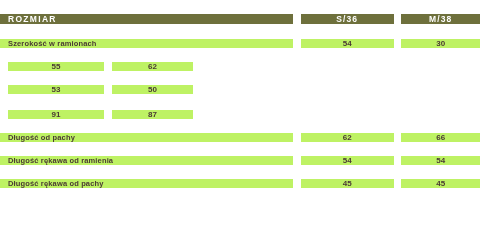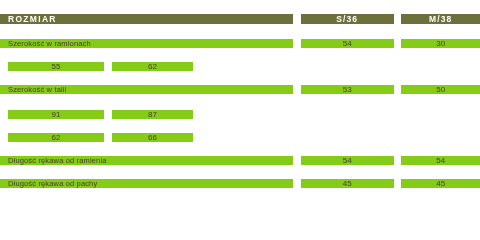--- a/index.html
+++ b/index.html
@@ -71,23 +71,24 @@
   .head-gap {
     height: 3px;
     background: #ffffff;
   }
 
   
   .data-row {
     height: 21px;
   }
   .data-row .cell {
-    background: #84cc16;
+    background: #bef264;
     color: #4a3a33;
     font-size: 7.5px;
+    font-weight: bold;
   }
   .data-row .c-label {
     letter-spacing: 0.15px;
   }
   .data-row .c-val,
   .data-row .c-val-last {
     font-size: 8px;
     color: #4a3a33;
   }
   .row-sep {
@@ -125,37 +126,37 @@
 
   <div class="row data-row">
     <div class="cell c-gap"></div>
     <div class="cell c-val">55</div>
     <div class="cell c-gap"></div>
     <div class="cell c-val-last">62</div>
   </div>
   <div class="row-sep"></div>
 
   <div class="row data-row">
-    <div class="cell c-label">Szerokość w talii</div>
     <div class="cell c-gap"></div>
     <div class="cell c-val">53</div>
     <div class="cell c-gap"></div>
     <div class="cell c-val-last">50</div>
   </div>
   <div class="row-sep-wide"></div>
 
   <div class="row data-row">
     <div class="cell c-gap"></div>
     <div class="cell c-val">91</div>
     <div class="cell c-gap"></div>
     <div class="cell c-val-last">87</div>
   </div>
   <div class="row-sep"></div>
 
   <div class="row data-row">
+    <div class="cell c-label">Długość od pachy</div>
     <div class="cell c-gap"></div>
     <div class="cell c-val">62</div>
     <div class="cell c-gap"></div>
     <div class="cell c-val-last">66</div>
   </div>
   <div class="row-sep"></div>
 
   <div class="row data-row">
     <div class="cell c-label">Długość rękawa od ramienia</div>
     <div class="cell c-gap"></div>

